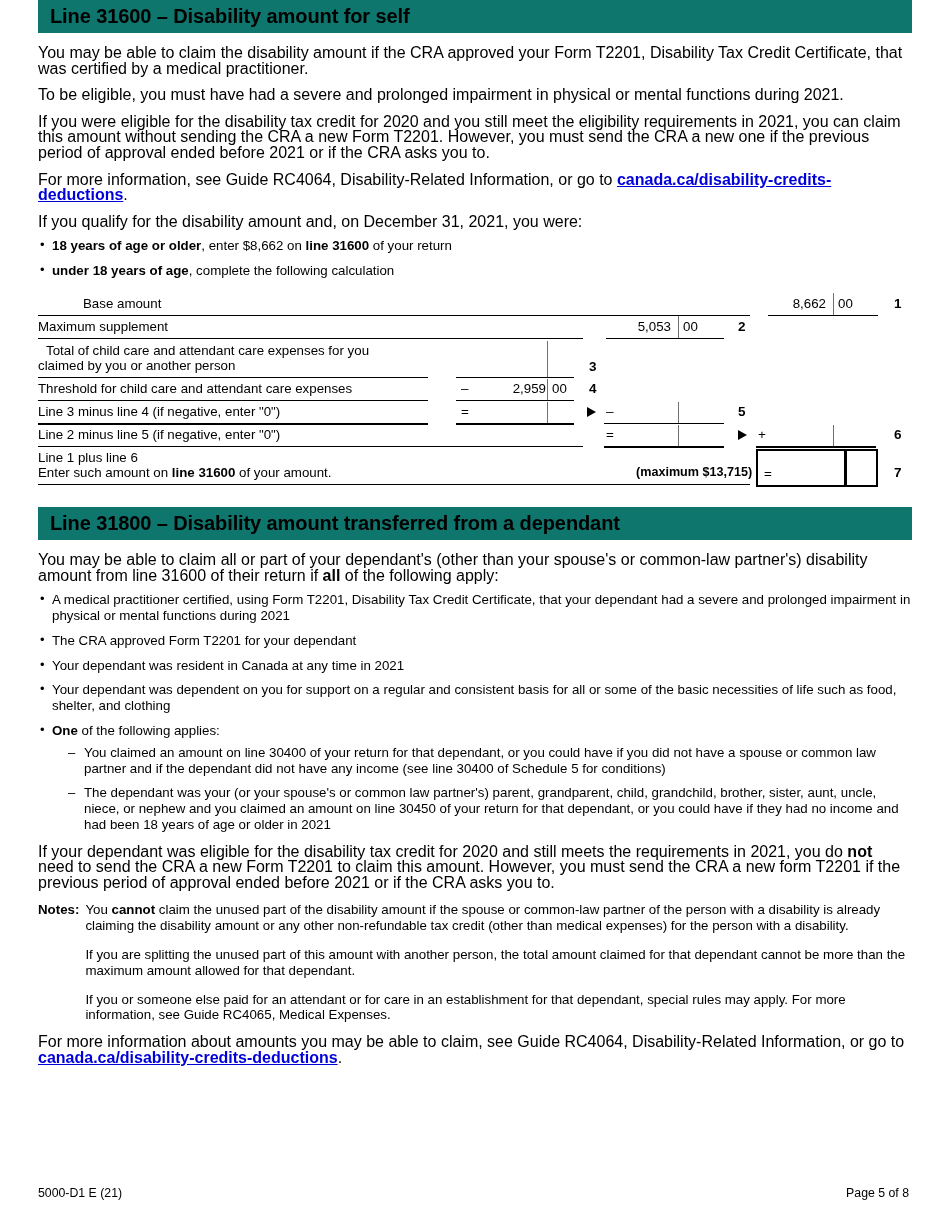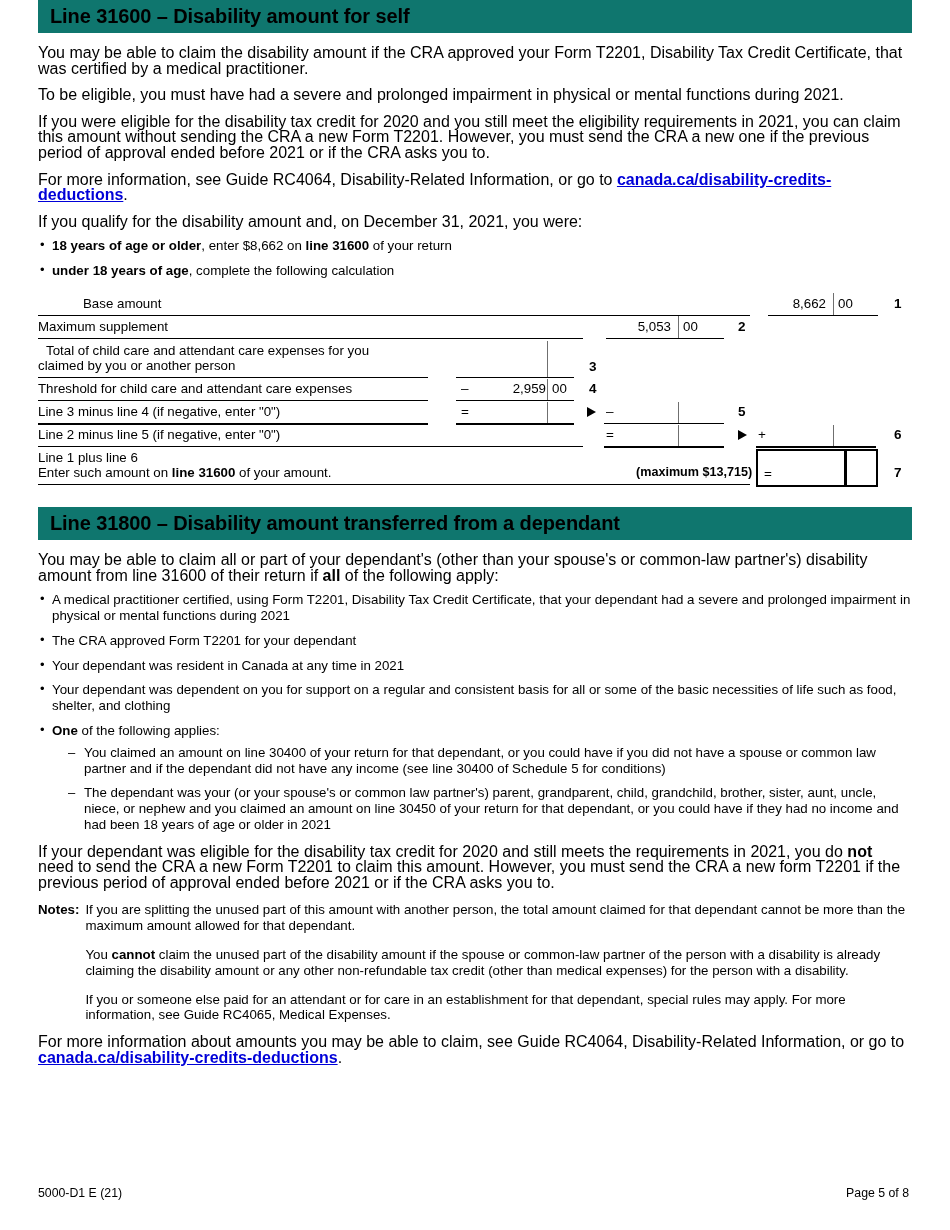--- a/index.html
+++ b/index.html
@@ -193,22 +193,22 @@
         <li>The dependant was your (or your spouse's or common law partner's) parent, grandparent, child, grandchild, brother, sister, aunt, uncle, niece, or nephew and you claimed an amount on line 30450 of your return for that dependant, or you could have if they had no income and had been 18 years of age or older in 2021</li>
       </ul>
     </li>
   </ul>
 
   <p class="t"><span>If your dependant was eligible for the disability tax credit for 2020 and still meets the requirements in 2021, you do </span><b>not</b><span> need to send the CRA a new Form T2201 to claim this amount. However, you must send the CRA a new form T2201 if the previous period of approval ended before 2021 or if the CRA asks you to.</span></p>
 
   <div class="notes">
     <div class="notes-label">Notes:</div>
     <div class="notes-body">
+      <p><span>You </span><b>cannot</b><span> claim the unused part of the disability amount if the spouse or common-law partner of the person with a disability is already claiming the disability amount or any other non-refundable tax credit (other than medical expenses) for the person with a disability.</span></p>
       <p>If you are splitting the unused part of this amount with another person, the total amount claimed for that dependant cannot be more than the maximum amount allowed for that dependant.</p>
-      <p><span>You </span><b>cannot</b><span> claim the unused part of the disability amount if the spouse or common-law partner of the person with a disability is already claiming the disability amount or any other non-refundable tax credit (other than medical expenses) for the person with a disability.</span></p>
       <p>If you or someone else paid for an attendant or for care in an establishment for that dependant, special rules may apply. For more information, see Guide RC4065, Medical Expenses.</p>
     </div>
   </div>
 
   <p class="t"><span>For more information about amounts you may be able to claim, see Guide RC4064, Disability-Related Information, or go to </span><a class="lnk" href="#">canada.ca/disability-credits-deductions</a><span>.</span></p>
 
   <div class="footer">
     <div>5000-D1 E (21)</div>
     <div>Page 5 of 8</div>
   </div>

